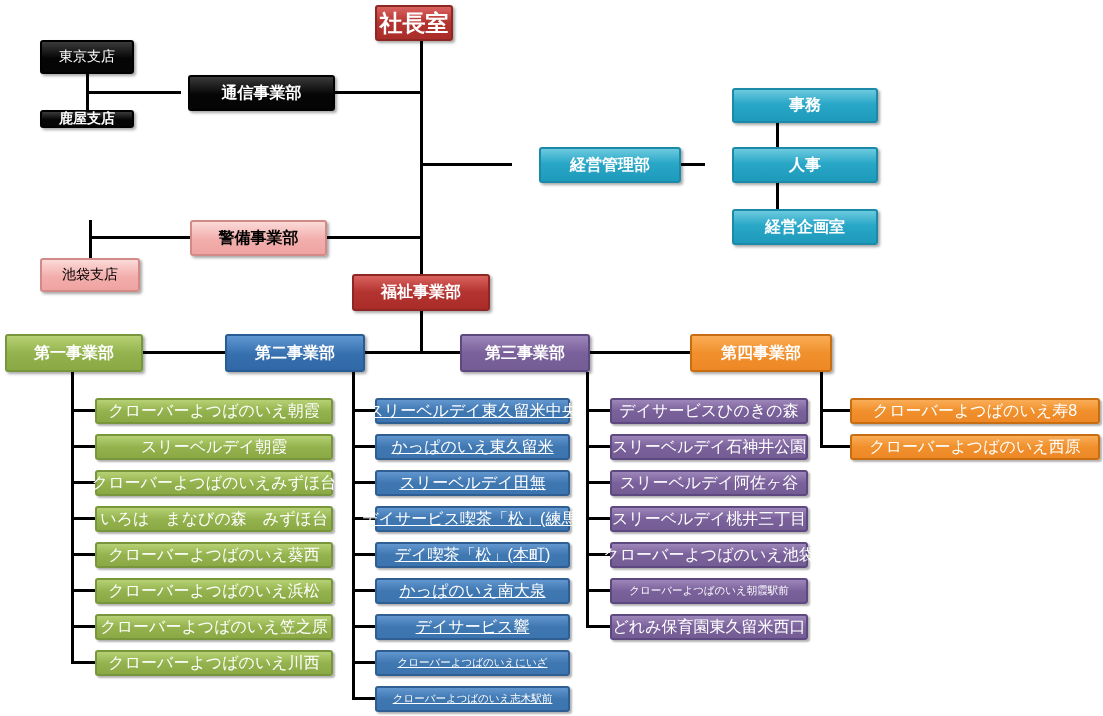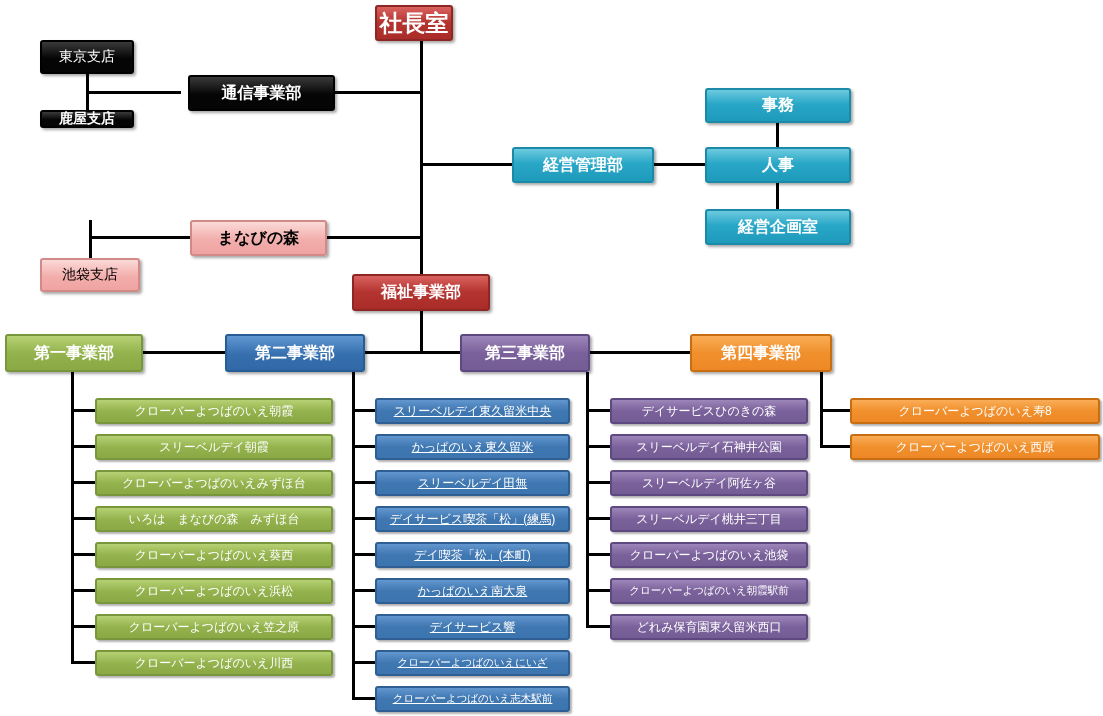--- a/index.html
+++ b/index.html
@@ -14,31 +14,31 @@
   .box{
     position:absolute;display:flex;align-items:center;justify-content:center;
     box-sizing:border-box;border-radius:3px;color:#fff;font-weight:bold;
     white-space:nowrap;text-align:center;
     box-shadow:2px 2px 3px rgba(0,0,0,0.35);
     font-size:16px;
   }
   .item{
     position:absolute;display:flex;align-items:center;justify-content:center;
     box-sizing:border-box;border-radius:3px;color:#fff;height:26px;
-    white-space:nowrap;font-size:12px;box-shadow:2px 2px 2px rgba(0,0,0,0.3);
+    white-space:nowrap;font-size:16px;box-shadow:2px 2px 2px rgba(0,0,0,0.3);
   }
   .item.sm{font-size:10.5px;}
   .g{left:95px;width:238px;}
   .b{left:375px;width:195px;}
   .p{left:610px;width:198px;}
   .o{left:850px;width:250px;}
   
   .c-red   {background:linear-gradient(180deg,#D9625E,#B43431 48%,#A92C29);border:2px solid #8E2724;}
   .c-black {background:linear-gradient(180deg,#3A3A3A,#050505 55%);border:2px solid #000;}
-  .c-cyan  {background:linear-gradient(180deg,#6CCADF,#29A7C7 45%,#1E9ABB);border:2px solid #1B89A8;}
+  .c-cyan  {background:linear-gradient(180deg,#6CCADF,#29A7C7 45%,#1E9ABB);border:2px solid #1B89A8;margin-left:27px;}
   .c-pink  {background:linear-gradient(180deg,#FBDAD8,#F2AEAC 55%,#EFA3A1);border:2px solid #D28A88;color:#000;}
   .c-green {background:linear-gradient(180deg,#B6D174,#94B34E 50%,#8AA945);border:2px solid #78973C;}
   .c-blueh {background:linear-gradient(180deg,#5E97D2,#366FAE 55%,#3068A8);border:2px solid #285C94;}
   .c-blue  {background:linear-gradient(180deg,#6296CE,#3F77B1 50%,#3B74AE);border:2px solid #2F5F92;text-decoration:underline;}
   .c-purp  {background:linear-gradient(180deg,#9D86B9,#7A619B 50%,#745C94);border:2px solid #5D4980;}
   .c-orng  {background:linear-gradient(180deg,#FAAD57,#F0902C 50%,#EE8826);border:2px solid #C76E12;}
 </style>
 </head>
 <body>
 
@@ -103,21 +103,21 @@
   <div class="box c-black" style="left:40px;top:40px;width:94px;height:34px;font-size:14px;font-weight:normal">東京支店</div>
   <div class="box c-black" style="left:40px;top:110px;width:94px;height:18px;font-size:14px;font-weight:bold">鹿屋支店</div>
   <div class="box c-black" style="left:188px;top:75px;width:147px;height:36px">通信事業部</div>
 
   <div class="box c-cyan" style="left:512px;top:147px;width:142px;height:36px">経営管理部</div>
   <div class="box c-cyan" style="left:705px;top:88px;width:146px;height:35px">事務</div>
   <div class="box c-cyan" style="left:705px;top:147px;width:146px;height:36px">人事</div>
   <div class="box c-cyan" style="left:705px;top:209px;width:146px;height:36px">経営企画室</div>
 
   <div class="box c-pink" style="left:40px;top:258px;width:100px;height:34px;font-size:14px;font-weight:normal">池袋支店</div>
-  <div class="box c-pink" style="left:190px;top:220px;width:137px;height:36px">まなびの森</div>
+  <div class="box c-pink" style="left:190px;top:220px;width:137px;height:36px">警備事業部</div>
 
   <div class="box c-red" style="left:352px;top:274px;width:138px;height:37px">福祉事業部</div>
 
   <div class="box c-green" style="left:5px;top:334px;width:138px;height:38px">第一事業部</div>
   <div class="box c-purp" style="left:460px;top:334px;width:130px;height:38px">第三事業部</div>
   <div class="box c-blueh" style="left:225px;top:334px;width:140px;height:38px">第二事業部</div>
   <div class="box c-orng" style="left:690px;top:334px;width:142px;height:38px">第四事業部</div>
 
   <div class="item g c-green" style="top:398px">クローバーよつばのいえ朝霞</div>
   <div class="item g c-green" style="top:434px">スリーベルデイ朝霞</div>

